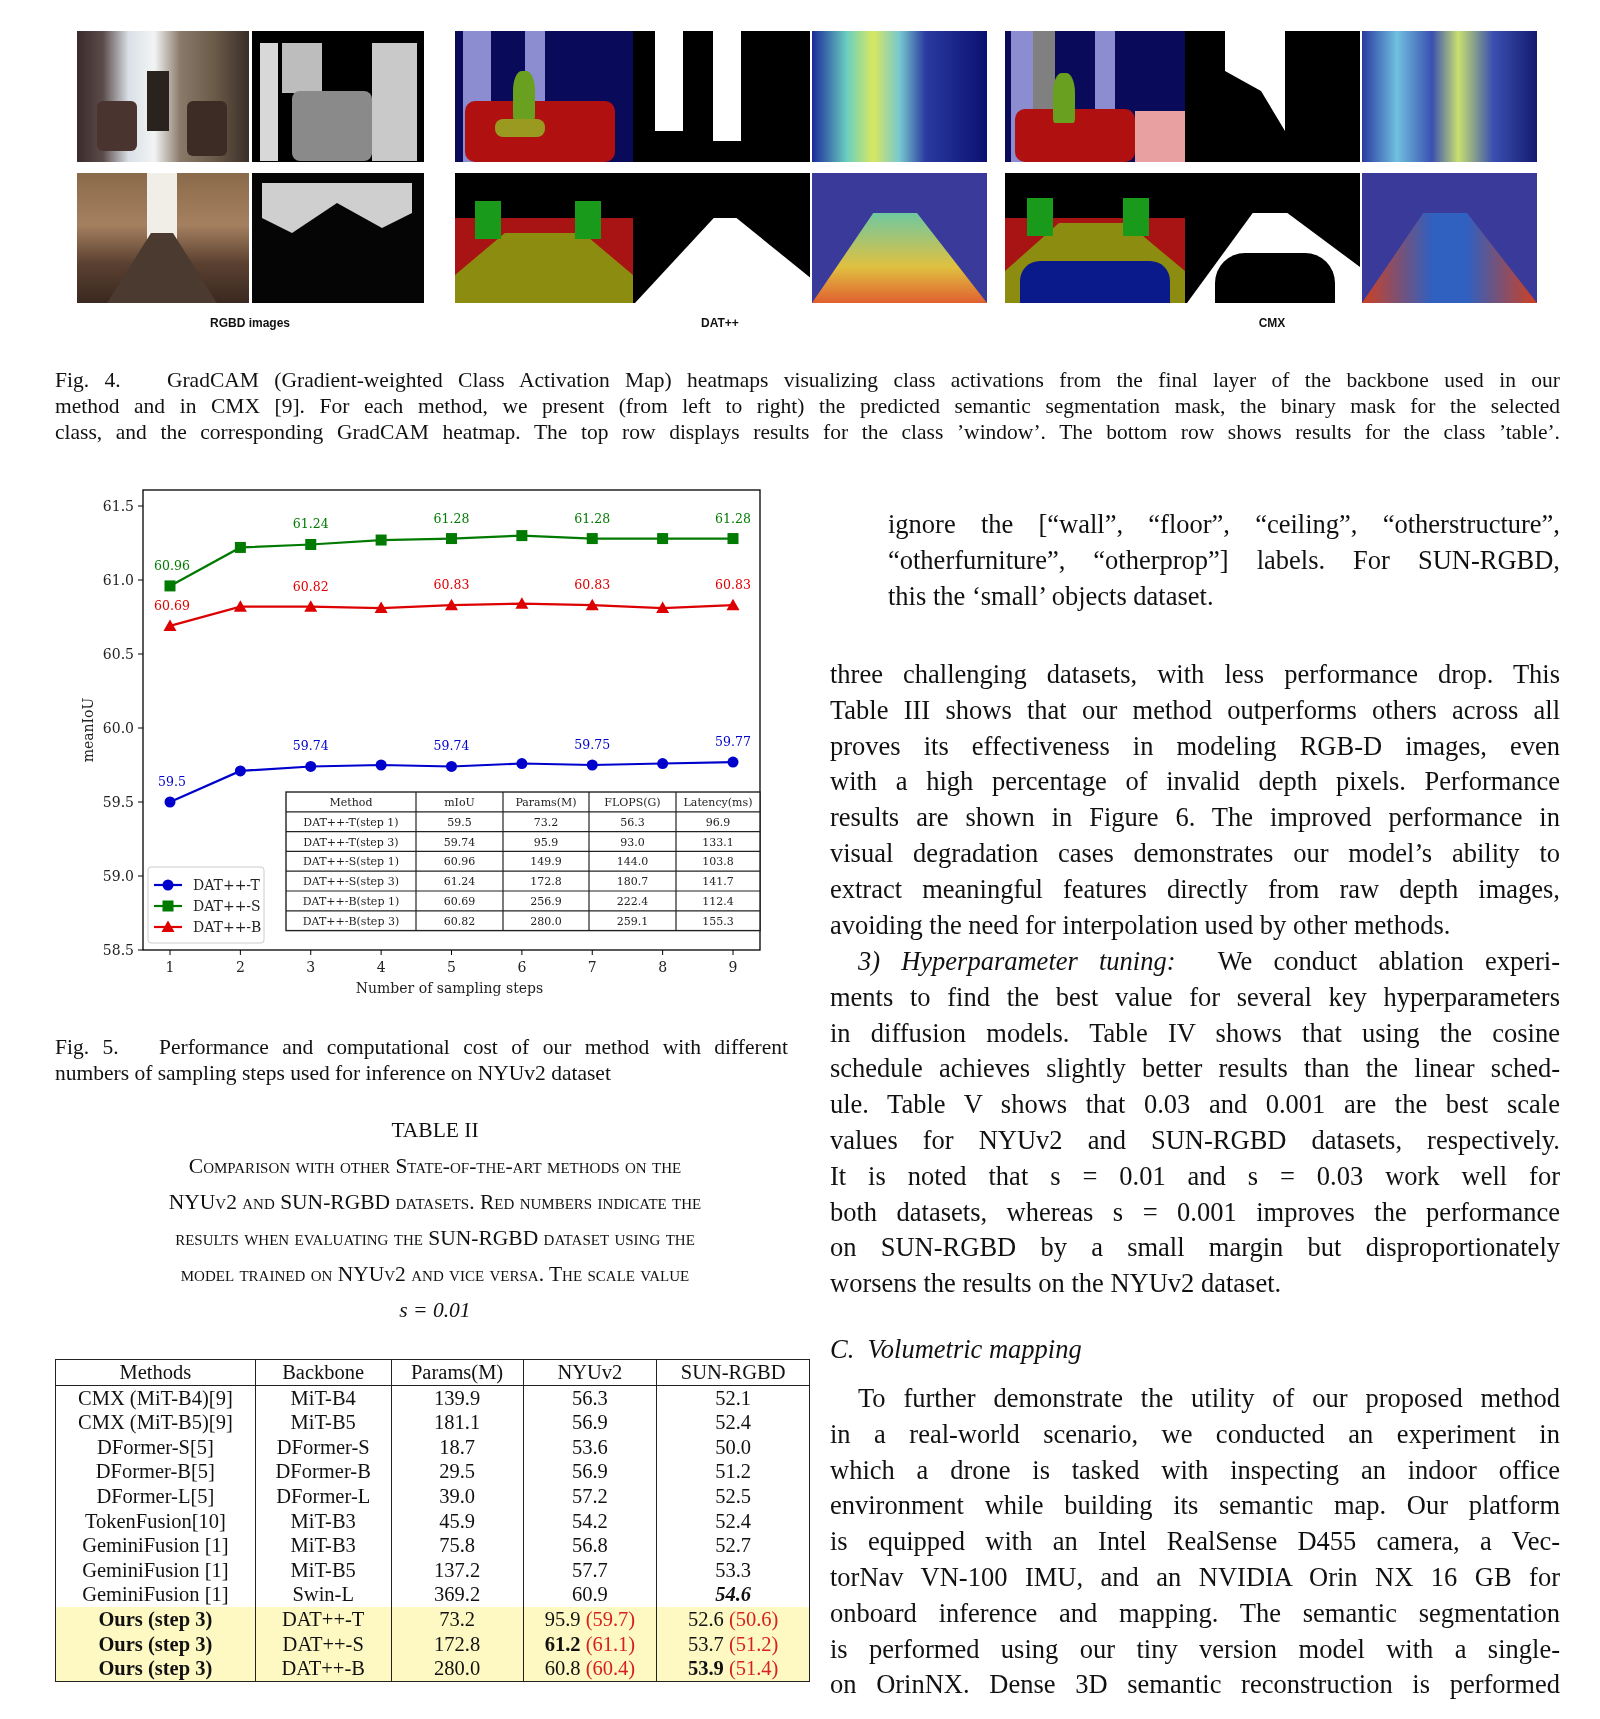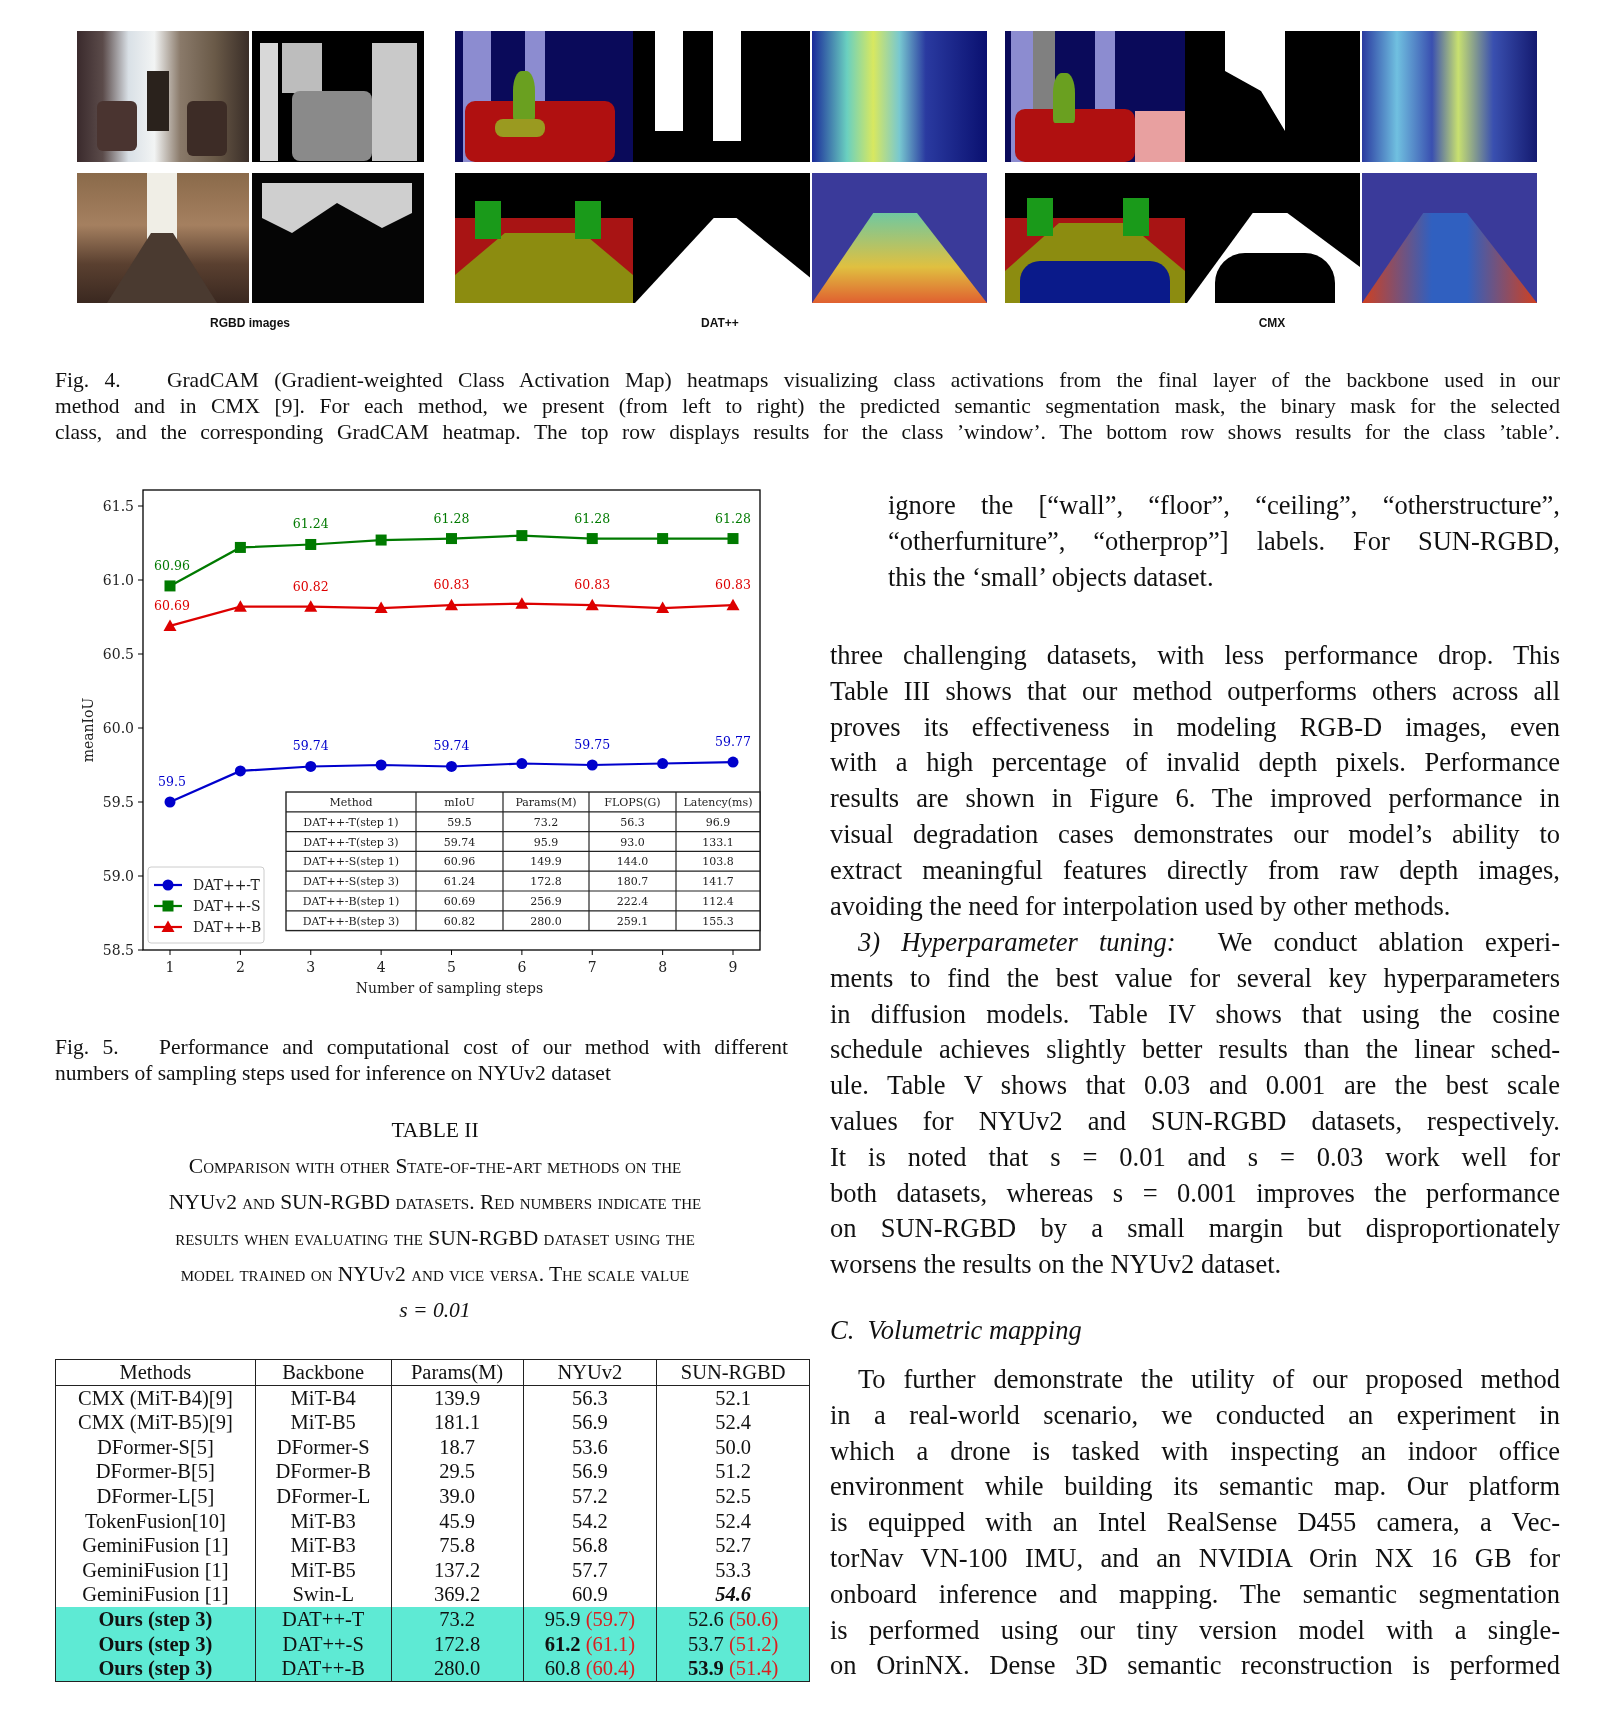--- a/index.html
+++ b/index.html
@@ -20,27 +20,27 @@
 
   
   .table-title { position:absolute; left:55px; width:760px; text-align:center; font-size:21.5px; }
   .sc { font-variant:small-caps; }
   table.t2 { position:absolute; left:55px; top:1359px; width:755px; border-collapse:collapse;
              font-size:20.5px; line-height:24.6px; }
   table.t2 td, table.t2 th { text-align:center; padding:0; font-weight:normal;
              border-left:1px solid #222; border-right:1px solid #222; white-space:nowrap; }
   table.t2 thead th { border-top:1.5px solid #222; border-bottom:1.5px solid #222; }
   table.t2 tbody tr:last-child td { border-bottom:1.5px solid #222; }
-  table.t2 tr.ours td { background:#5eead4; }
+  table.t2 tr.ours td { background:#fef9c3; }
   table.t2 .b { font-weight:bold; }
   table.t2 .bi { font-weight:bold; font-style:italic; }
   table.t2 .red { color:#d92020; }
 
   
-  .para { position:absolute; font-size:26.5px; line-height:35.8px; text-align:justify; }
+  .para { position:absolute; font-size:26.5px; line-height:35.8px; text-align:justify;margin-top:19px; }
   .para .ln { display:block; text-align:justify; text-align-last:justify; white-space:nowrap; }
   .para .ln.end { text-align-last:left; }
   .it { font-style:italic; }
 </style>
 </head>
 <body>
 
 <div>
 
   <div class="panel" style="left:77px;top:31px;width:172px;height:131px;background:linear-gradient(90deg,#3a2a2c 0%,#5b4b4a 15%,#d9e0e6 30%,#f2f4f4 45%,#8a7a6a 60%,#6a5a48 80%,#3a2e28 100%);">

